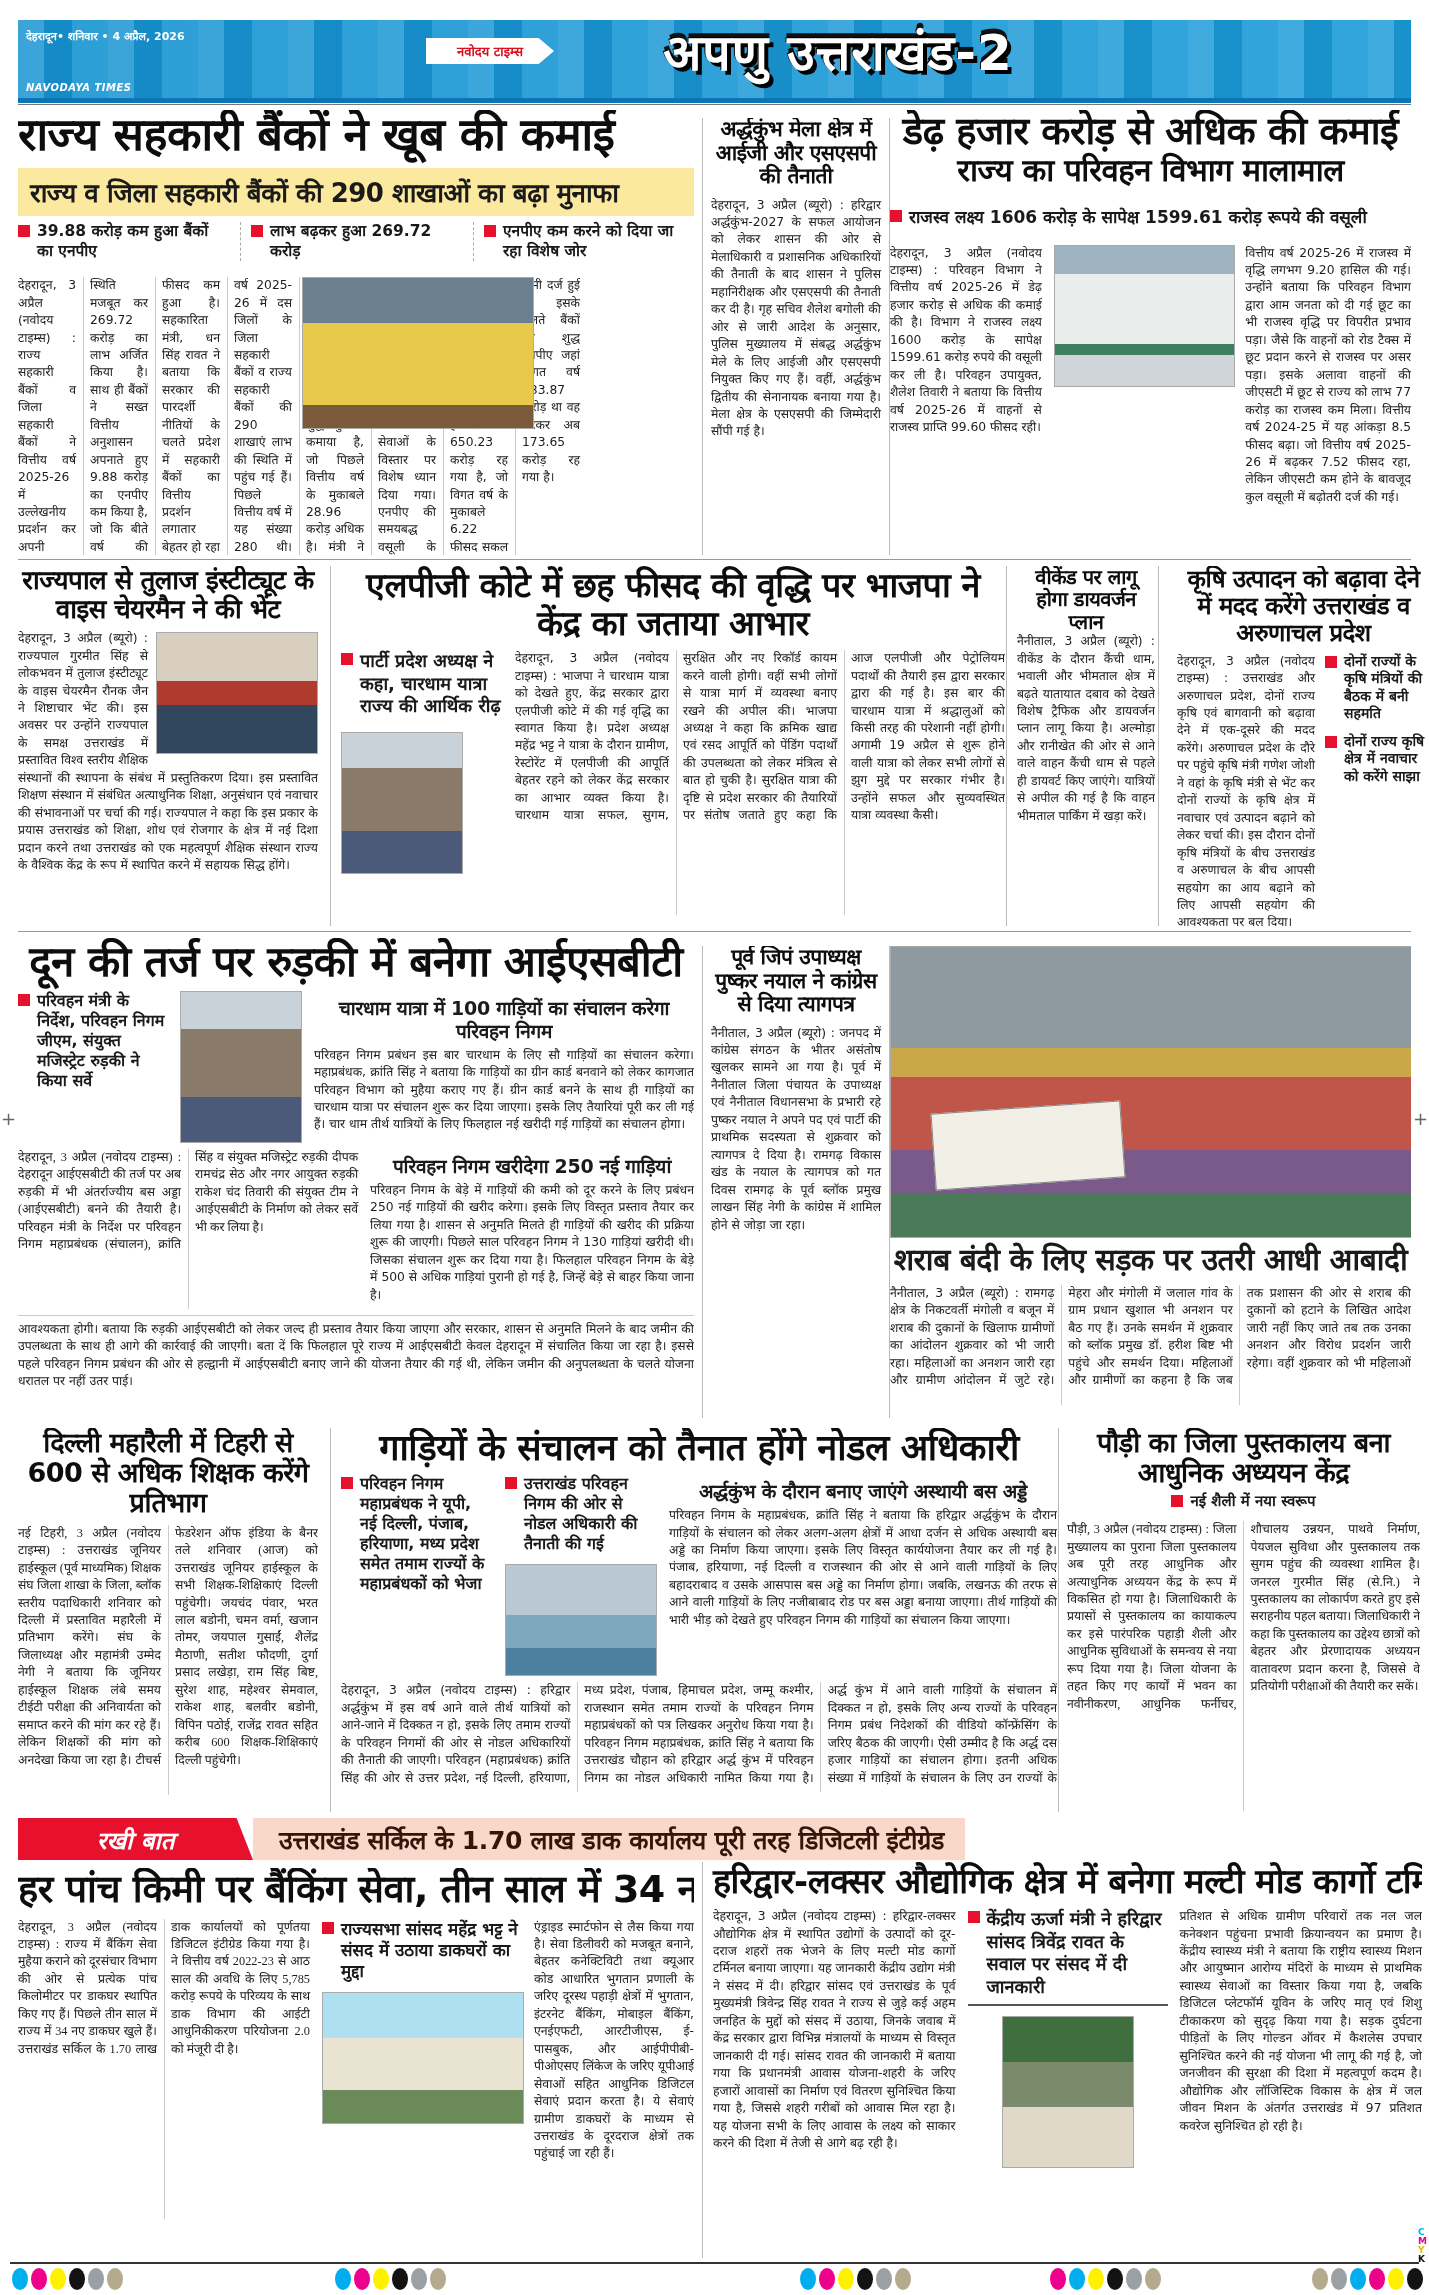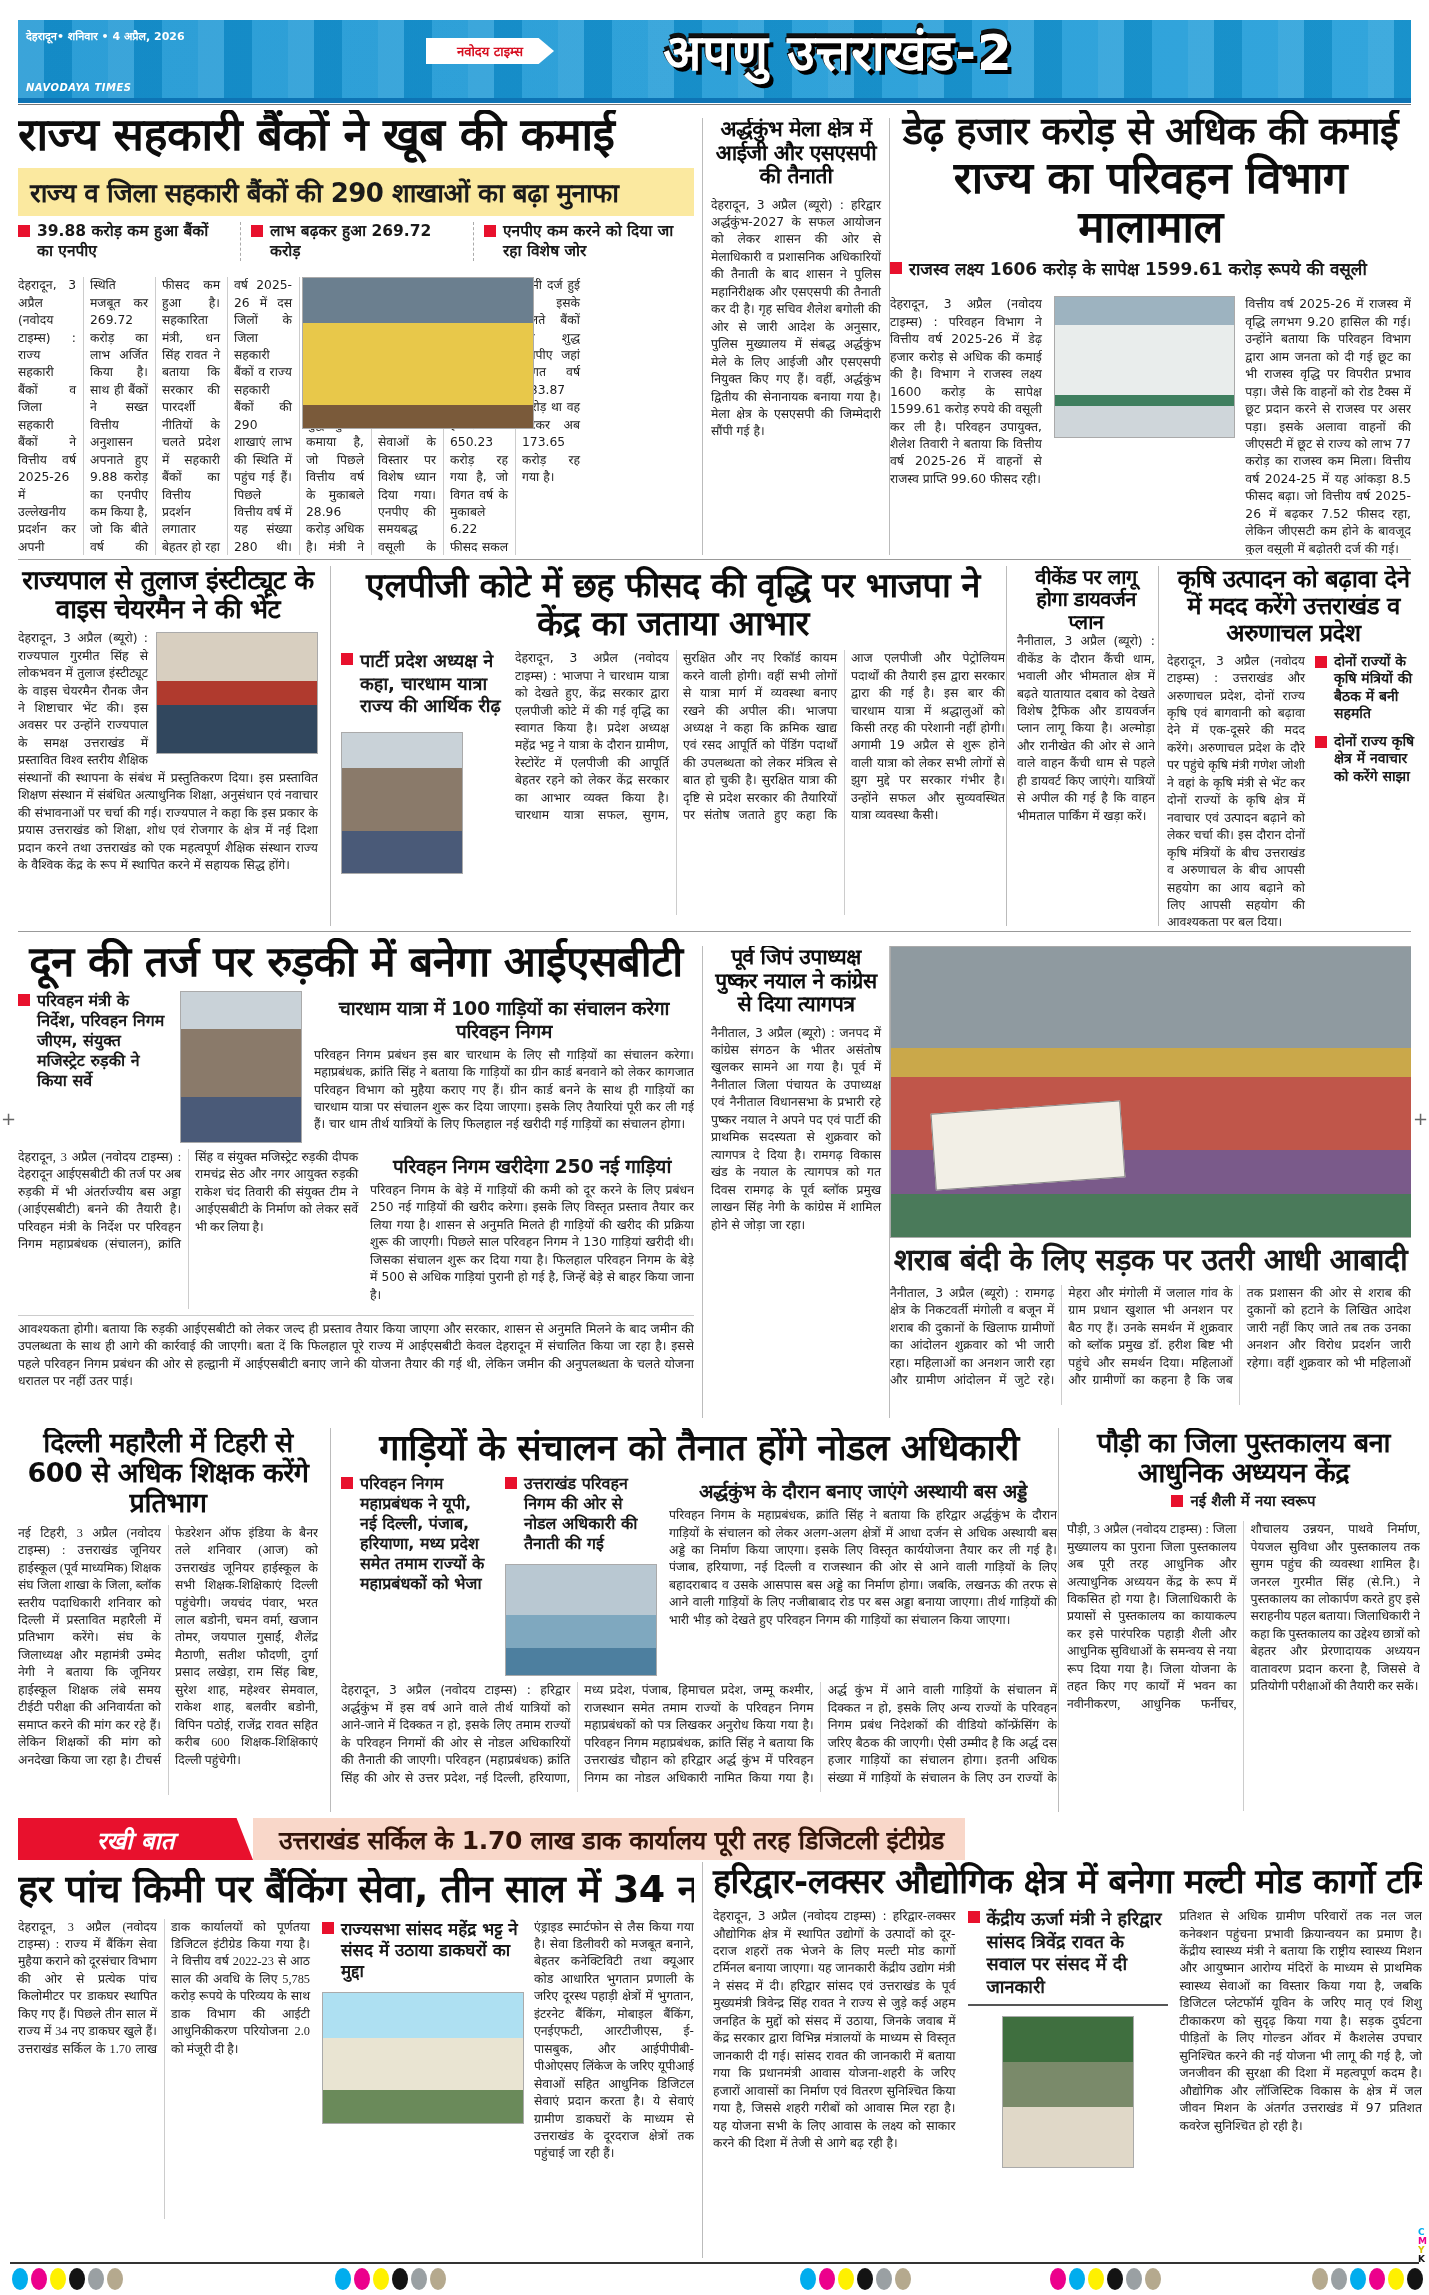--- a/index.html
+++ b/index.html
@@ -95,21 +95,21 @@
     <div class="body cols4" style="height:300px">देहरादून, 3 अप्रैल (नवोदय टाइम्स) : राज्य सहकारी बैंकों व जिला सहकारी बैंकों ने वित्तीय वर्ष 2025-26 में उल्लेखनीय प्रदर्शन कर अपनी वित्तीय स्थिति मजबूत कर 269.72 करोड़ का लाभ अर्जित किया है। साथ ही बैंकों ने सख्त वित्तीय अनुशासन अपनाते हुए 9.88 करोड़ का एनपीए कम किया है, जो कि बीते वर्ष की तुलना में छह फीसद कम हुआ है। सहकारिता मंत्री, धन सिंह रावत ने बताया कि सरकार की पारदर्शी नीतियों के चलते प्रदेश में सहकारी बैंकों का वित्तीय प्रदर्शन लगातार बेहतर हो रहा है। वित्तीय वर्ष 2025-26 में दस जिलों के जिला सहकारी बैंकों व राज्य सहकारी बैंकों की 290 शाखाएं लाभ की स्थिति में पहुंच गई हैं। पिछले वित्तीय वर्ष में यह संख्या 280 थी। इस अवधि में सहकारी बैंकों ने 269.72 करोड़ का लाभ अर्जित कर 150.82 करोड़ का शुद्ध मुनाफा कमाया है, जो पिछले वित्तीय वर्ष के मुकाबले 28.96 करोड़ अधिक है। मंत्री ने बताया कि सहकारी बैंकों की बैंकिंग प्रणाली में पारदर्शिता, ऋण वितरण में सुधार तथा डिजिटल बैंकिंग सेवाओं के विस्तार पर विशेष ध्यान दिया गया। एनपीए की समयबद्ध वसूली के परिणामस्वरूप बैंकों का सकल एनपीए जहां 690.11 करोड़ था, वित्तीय वर्ष 2025-26 में यह कम होकर 650.23 करोड़ रह गया है, जो विगत वर्ष के मुकाबले 6.22 फीसद सकल एनपीए में कमी दर्ज हुई है। इसके चलते बैंकों का शुद्ध एनपीए जहां विगत वर्ष 183.87 करोड़ था वह घटकर अब 173.65 करोड़ रह गया है।</div>
   </div>
 
   <div class="art" style="left:702px;top:118px;width:170px;height:437px;border-left:1px solid #bbb;border-right:1px solid #bbb;padding:0 8px">
     <div class="hl c" style="font-size:21px;margin-bottom:8px">अर्द्धकुंभ मेला क्षेत्र में आईजी और एसएसपी की तैनाती</div>
     <div class="body">देहरादून, 3 अप्रैल (ब्यूरो) : हरिद्वार अर्द्धकुंभ-2027 के सफल आयोजन को लेकर शासन की ओर से मेलाधिकारी व प्रशासनिक अधिकारियों की तैनाती के बाद शासन ने पुलिस महानिरीक्षक और एसएसपी की तैनाती कर दी है। गृह सचिव शैलेश बगोली की ओर से जारी आदेश के अनुसार, पुलिस मुख्यालय में संबद्ध अर्द्धकुंभ मेले के लिए आईजी और एसएसपी नियुक्त किए गए हैं। वहीं, अर्द्धकुंभ द्वितीय की सेनानायक बनाया गया है। मेला क्षेत्र के एसएसपी की जिम्मेदारी सौंपी गई है।</div>
   </div>
 
   <div class="art" style="left:890px;top:110px;width:521px;height:445px">
     <div class="hl c" style="font-size:38px">डेढ़ हजार करोड़ से अधिक की कमाई</div>
-    <div class="hl c" style="font-size:44px;margin-bottom:8px">राज्य का परिवहन विभाग मालामाल</div>
+    <div class="hl c" style="font-size:31px;margin-bottom:20px">राज्य का परिवहन विभाग मालामाल</div>
     <div style="display:flex;gap:14px;margin-bottom:6px">
       <div class="bul" style="flex:1;font-size:17px">
           <span class="sq"></span>
           <span>राजस्व लक्ष्य 1606 करोड़ के सापेक्ष 1599.61 करोड़ रूपये की वसूली</span>
         </div>
     </div>
     <div style="display:flex;gap:12px">
       <div class="body" style="flex:1.1">देहरादून, 3 अप्रैल (नवोदय टाइम्स) : परिवहन विभाग ने वित्तीय वर्ष 2025-26 में डेढ़ हजार करोड़ से अधिक की कमाई की है। विभाग ने राजस्व लक्ष्य 1600 करोड़ के सापेक्ष 1599.61 करोड़ रुपये की वसूली कर ली है। परिवहन उपायुक्त, शैलेश तिवारी ने बताया कि वित्तीय वर्ष 2025-26 में वाहनों से राजस्व प्राप्ति 99.60 फीसद रही।</div>
       <div style="flex:1.3">
         <div class="photo ph-bus" style="width:100%;height:140px"></div>
@@ -138,21 +138,21 @@
       </div>
       <div class="body cols3" style="flex:1;height:265px">देहरादून, 3 अप्रैल (नवोदय टाइम्स) : भाजपा ने चारधाम यात्रा को देखते हुए, केंद्र सरकार द्वारा एलपीजी कोटे में की गई वृद्धि का स्वागत किया है। प्रदेश अध्यक्ष महेंद्र भट्ट ने यात्रा के दौरान ग्रामीण, रेस्टोरेंट में एलपीजी की आपूर्ति बेहतर रहने को लेकर केंद्र सरकार का आभार व्यक्त किया है। चारधाम यात्रा सफल, सुगम, सुरक्षित और नए रिकॉर्ड कायम करने वाली होगी। वहीं सभी लोगों से यात्रा मार्ग में व्यवस्था बनाए रखने की अपील की। भाजपा अध्यक्ष ने कहा कि क्रमिक खाद्य एवं रसद आपूर्ति को पेंडिंग पदार्थों की उपलब्धता को लेकर मंत्रित्व से बात हो चुकी है। सुरक्षित यात्रा की दृष्टि से प्रदेश सरकार की तैयारियों पर संतोष जताते हुए कहा कि आज एलपीजी और पेट्रोलियम पदार्थों की तैयारी इस द्वारा सरकार द्वारा की गई है। इस बार की चारधाम यात्रा में श्रद्धालुओं को किसी तरह की परेशानी नहीं होगी। अगामी 19 अप्रैल से शुरू होने वाली यात्रा को लेकर सभी लोगों से झुग मुद्दे पर सरकार गंभीर है। उन्होंने सफल और सुव्यवस्थित यात्रा व्यवस्था कैसी।</div>
     </div>
   </div>
 
   <div class="art" style="left:1006px;top:566px;width:138px;height:360px;border-left:1px solid #bbb;padding-left:10px">
     <div class="hl c" style="font-size:20px;">वीकेंड पर लागू होगा डायवर्जन प्लान</div>
     <div class="body">नैनीताल, 3 अप्रैल (ब्यूरो) : वीकेंड के दौरान कैंची धाम, भवाली और भीमताल क्षेत्र में बढ़ते यातायात दबाव को देखते विशेष ट्रैफिक और डायवर्जन प्लान लागू किया है। अल्मोड़ा और रानीखेत की ओर से आने वाले वाहन कैंची धाम से पहले ही डायवर्ट किए जाएंगे। यात्रियों से अपील की गई है कि वाहन भीमताल पार्किंग में खड़ा करें।</div>
   </div>
 
-  <div class="art" style="left:1158px;top:566px;width:253px;height:360px;border-left:1px solid #bbb;padding-left:8px">
+  <div class="art" style="left:1158px;top:566px;width:253px;height:360px;border-left:1px solid #bbb;padding-left:18px">
     <div class="hl c" style="font-size:24px;margin-bottom:6px">कृषि उत्पादन को बढ़ावा देने में मदद करेंगे उत्तराखंड व अरुणाचल प्रदेश</div>
     <div style="display:flex;gap:10px">
       <div class="body" style="flex:1">देहरादून, 3 अप्रैल (नवोदय टाइम्स) : उत्तराखंड और अरुणाचल प्रदेश, दोनों राज्य कृषि एवं बागवानी को बढ़ावा देने में एक-दूसरे की मदद करेंगे। अरुणाचल प्रदेश के दौरे पर पहुंचे कृषि मंत्री गणेश जोशी ने वहां के कृषि मंत्री से भेंट कर दोनों राज्यों के कृषि क्षेत्र में नवाचार एवं उत्पादन बढ़ाने को लेकर चर्चा की। इस दौरान दोनों कृषि मंत्रियों के बीच उत्तराखंड व अरुणाचल के बीच आपसी सहयोग का आय बढ़ाने को लिए आपसी सहयोग की आवश्यकता पर बल दिया।</div>
       <div style="flex:0 0 105px">
         <div class="bul" style="font-size:14px">
             <span class="sq"></span>
             <span>दोनों राज्यों के कृषि मंत्रियों की बैठक में बनी सहमति</span>
           </div>
         <div class="bul" style="font-size:14px">
             <span class="sq"></span>

